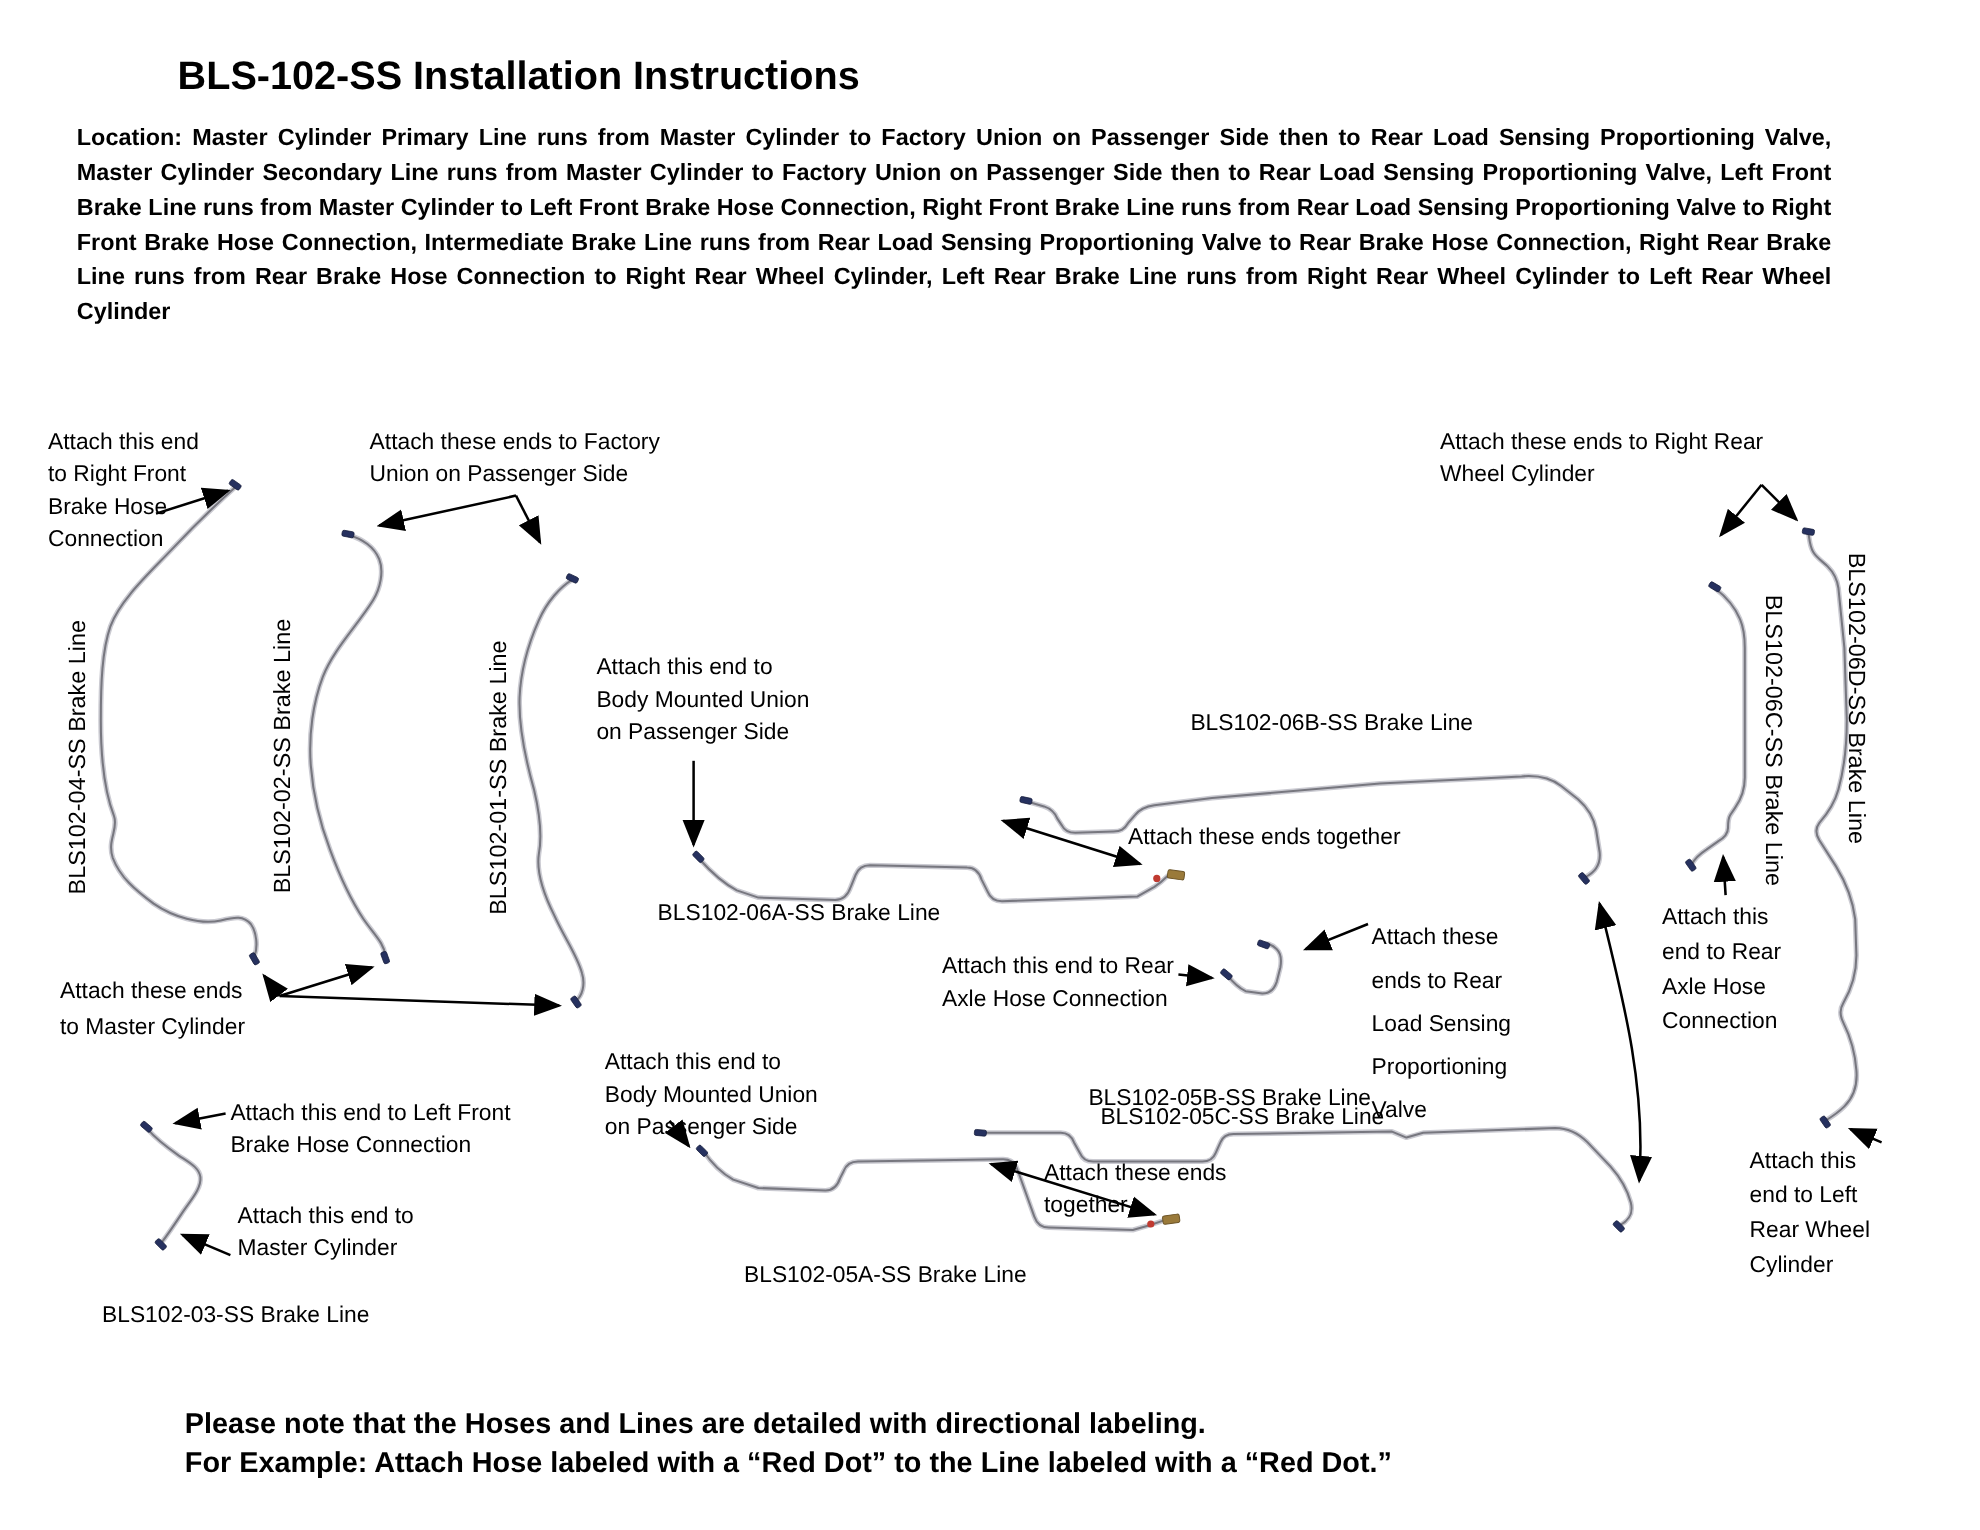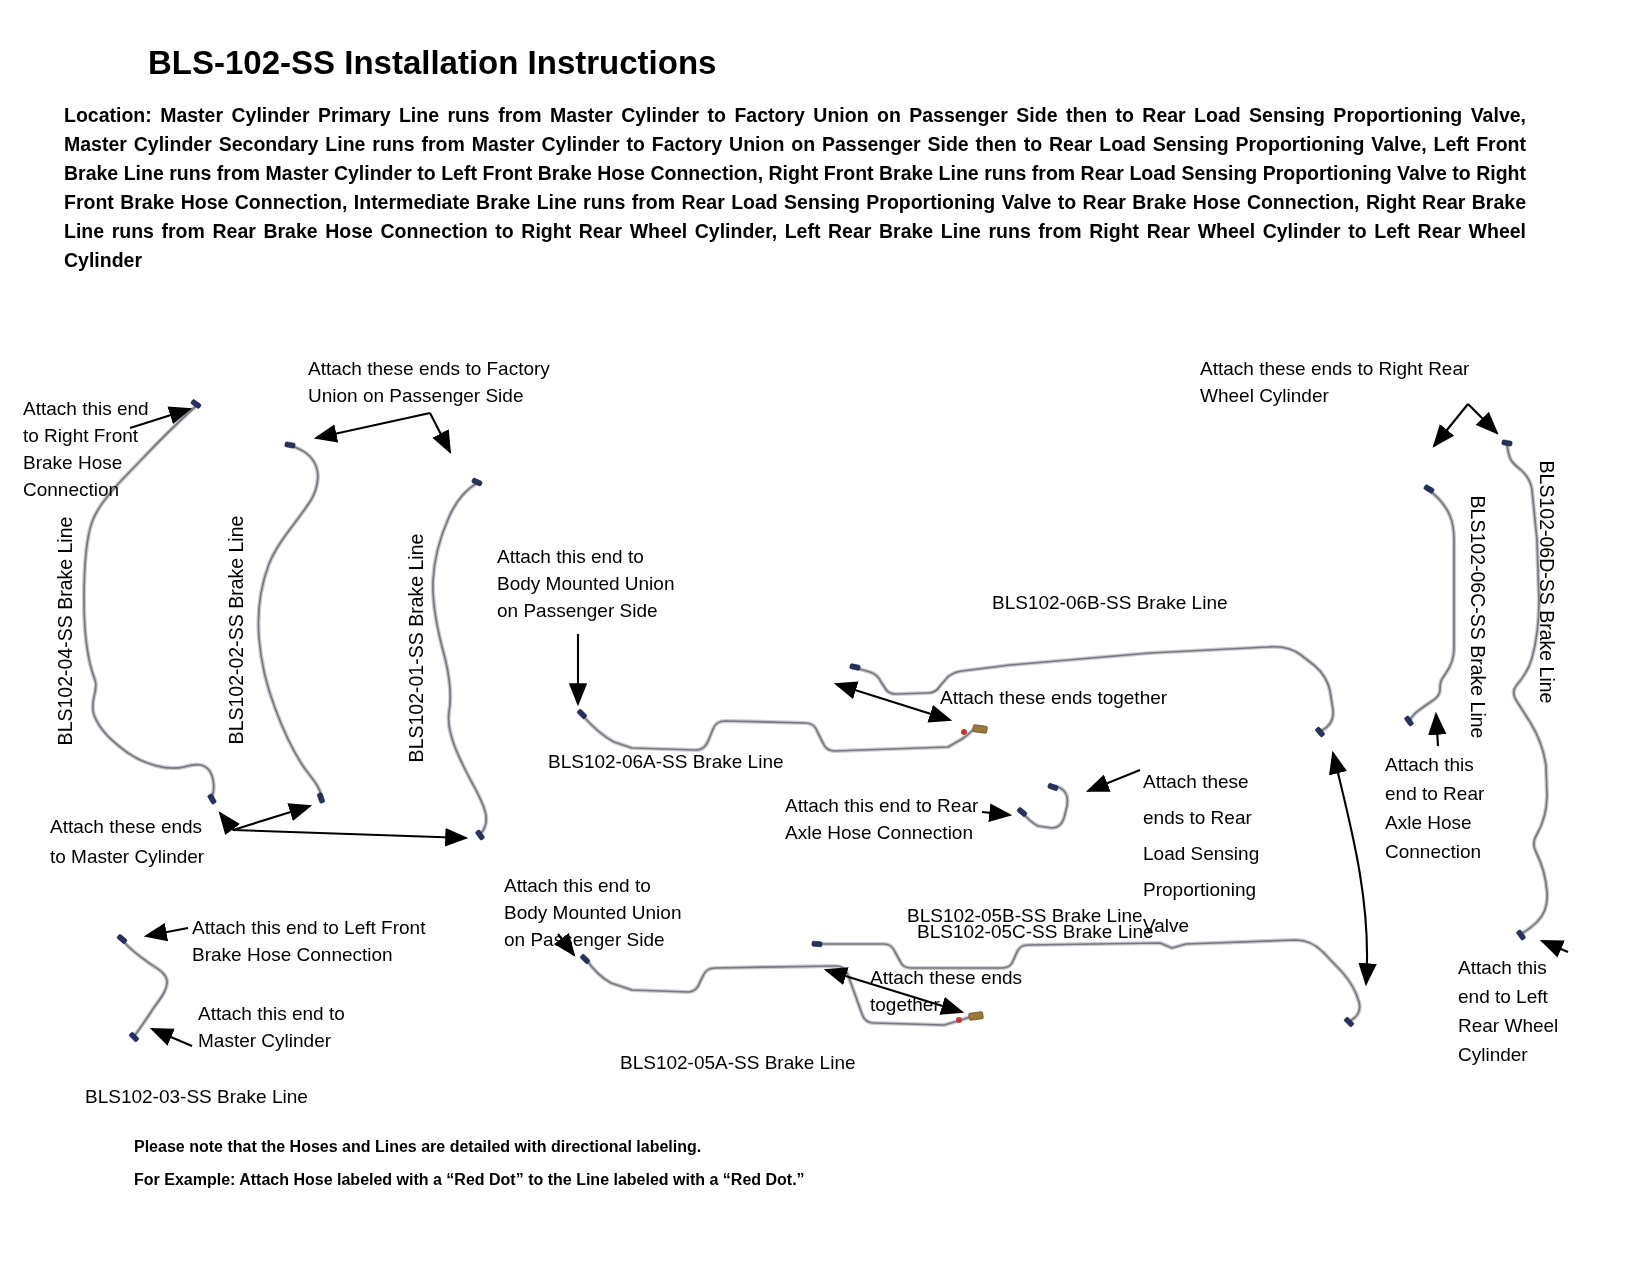--- a/index.html
+++ b/index.html
@@ -2,21 +2,21 @@
 <html><head>
 <meta charset="utf-8">
 <style>
   html,body{margin:0;padding:0;background:#ffffff;}
   .page{position:relative;width:1650px;height:1275px;background:#ffffff;overflow:hidden;
         font-family:"Liberation Sans",sans-serif;color:#000;}
   .title{position:absolute;left:148px;top:44px;font-size:33px;font-weight:bold;letter-spacing:0;}
   .para{position:absolute;left:50px;top:101px;width:1462px;font-size:19.5px;font-weight:bold;
         line-height:29px;text-align:justify;margin-left:14px;}
   .note{position:absolute;left:50px;top:308px;font-size:19.5px;font-weight:bold;}
-  .footer-note{position:absolute;left:134px;font-size:16px;font-weight:bold;}
+  .footer-note{position:absolute;left:154px;font-size:24px;font-weight:bold;margin-top:35px;}
   .callout{position:absolute;font-size:19px;line-height:27px;white-space:pre-line;}
   .line-label{position:absolute;font-size:19px;white-space:nowrap;}
   .vlabel{position:absolute;width:250px;height:24px;font-size:19.5px;text-align:center;white-space:nowrap;}
   .rot-ccw{transform:rotate(-90deg);}
   .rot-cw{transform:rotate(90deg);}
   svg.diagram{position:absolute;left:0;top:0;width:1650px;height:1275px;}
   .halo{fill:none;stroke:#cbcbd2;stroke-width:4.2px;stroke-linecap:round;stroke-linejoin:round;}
   .tube{fill:none;stroke:#77777f;stroke-width:1.7px;stroke-linecap:round;stroke-linejoin:round;}
   .arrow{stroke:#000;stroke-width:2.1px;fill:none;}
   .nub{fill:#26315f;stroke:#141b3a;stroke-width:0.6px;}
@@ -138,21 +138,21 @@
       <line class="arrow" x1="558" y1="934" x2="574" y2="955" marker-end="url(#ah)"></line>
       <line class="arrow" x1="826" y1="970" x2="962" y2="1012" marker-start="url(#ah)" marker-end="url(#ah)"></line>
       <line class="arrow" x1="982" y1="812" x2="1010" y2="815" marker-end="url(#ah)"></line>
       <line class="arrow" x1="1140" y1="770" x2="1088" y2="791" marker-end="url(#ah)"></line>
       <path class="arrow" d="M1333,753 C1352,830 1372,905 1366,984" marker-start="url(#ah)" marker-end="url(#ah)"></path>
       <line class="arrow" x1="1438" y1="746" x2="1436" y2="714" marker-end="url(#ah)"></line>
       <line class="arrow" x1="1568" y1="952" x2="1542" y2="941" marker-end="url(#ah)"></line>
     </g>
   </svg>
 
-  <div class="callout" style="left:23px;top:355px;margin-top:40px;">Attach this end
+  <div class="callout" style="left:40px;top:355px;">Attach this end
 to Right Front
 Brake Hose
 Connection</div>
   <div class="callout" style="left:308px;top:355px;">Attach these ends to Factory
 Union on Passenger Side</div>
   <div class="callout" style="left:1200px;top:355px;">Attach these ends to Right Rear
 Wheel Cylinder</div>
   <div class="callout" style="left:497px;top:543px;">Attach this end to
 Body Mounted Union
 on Passenger Side</div>

